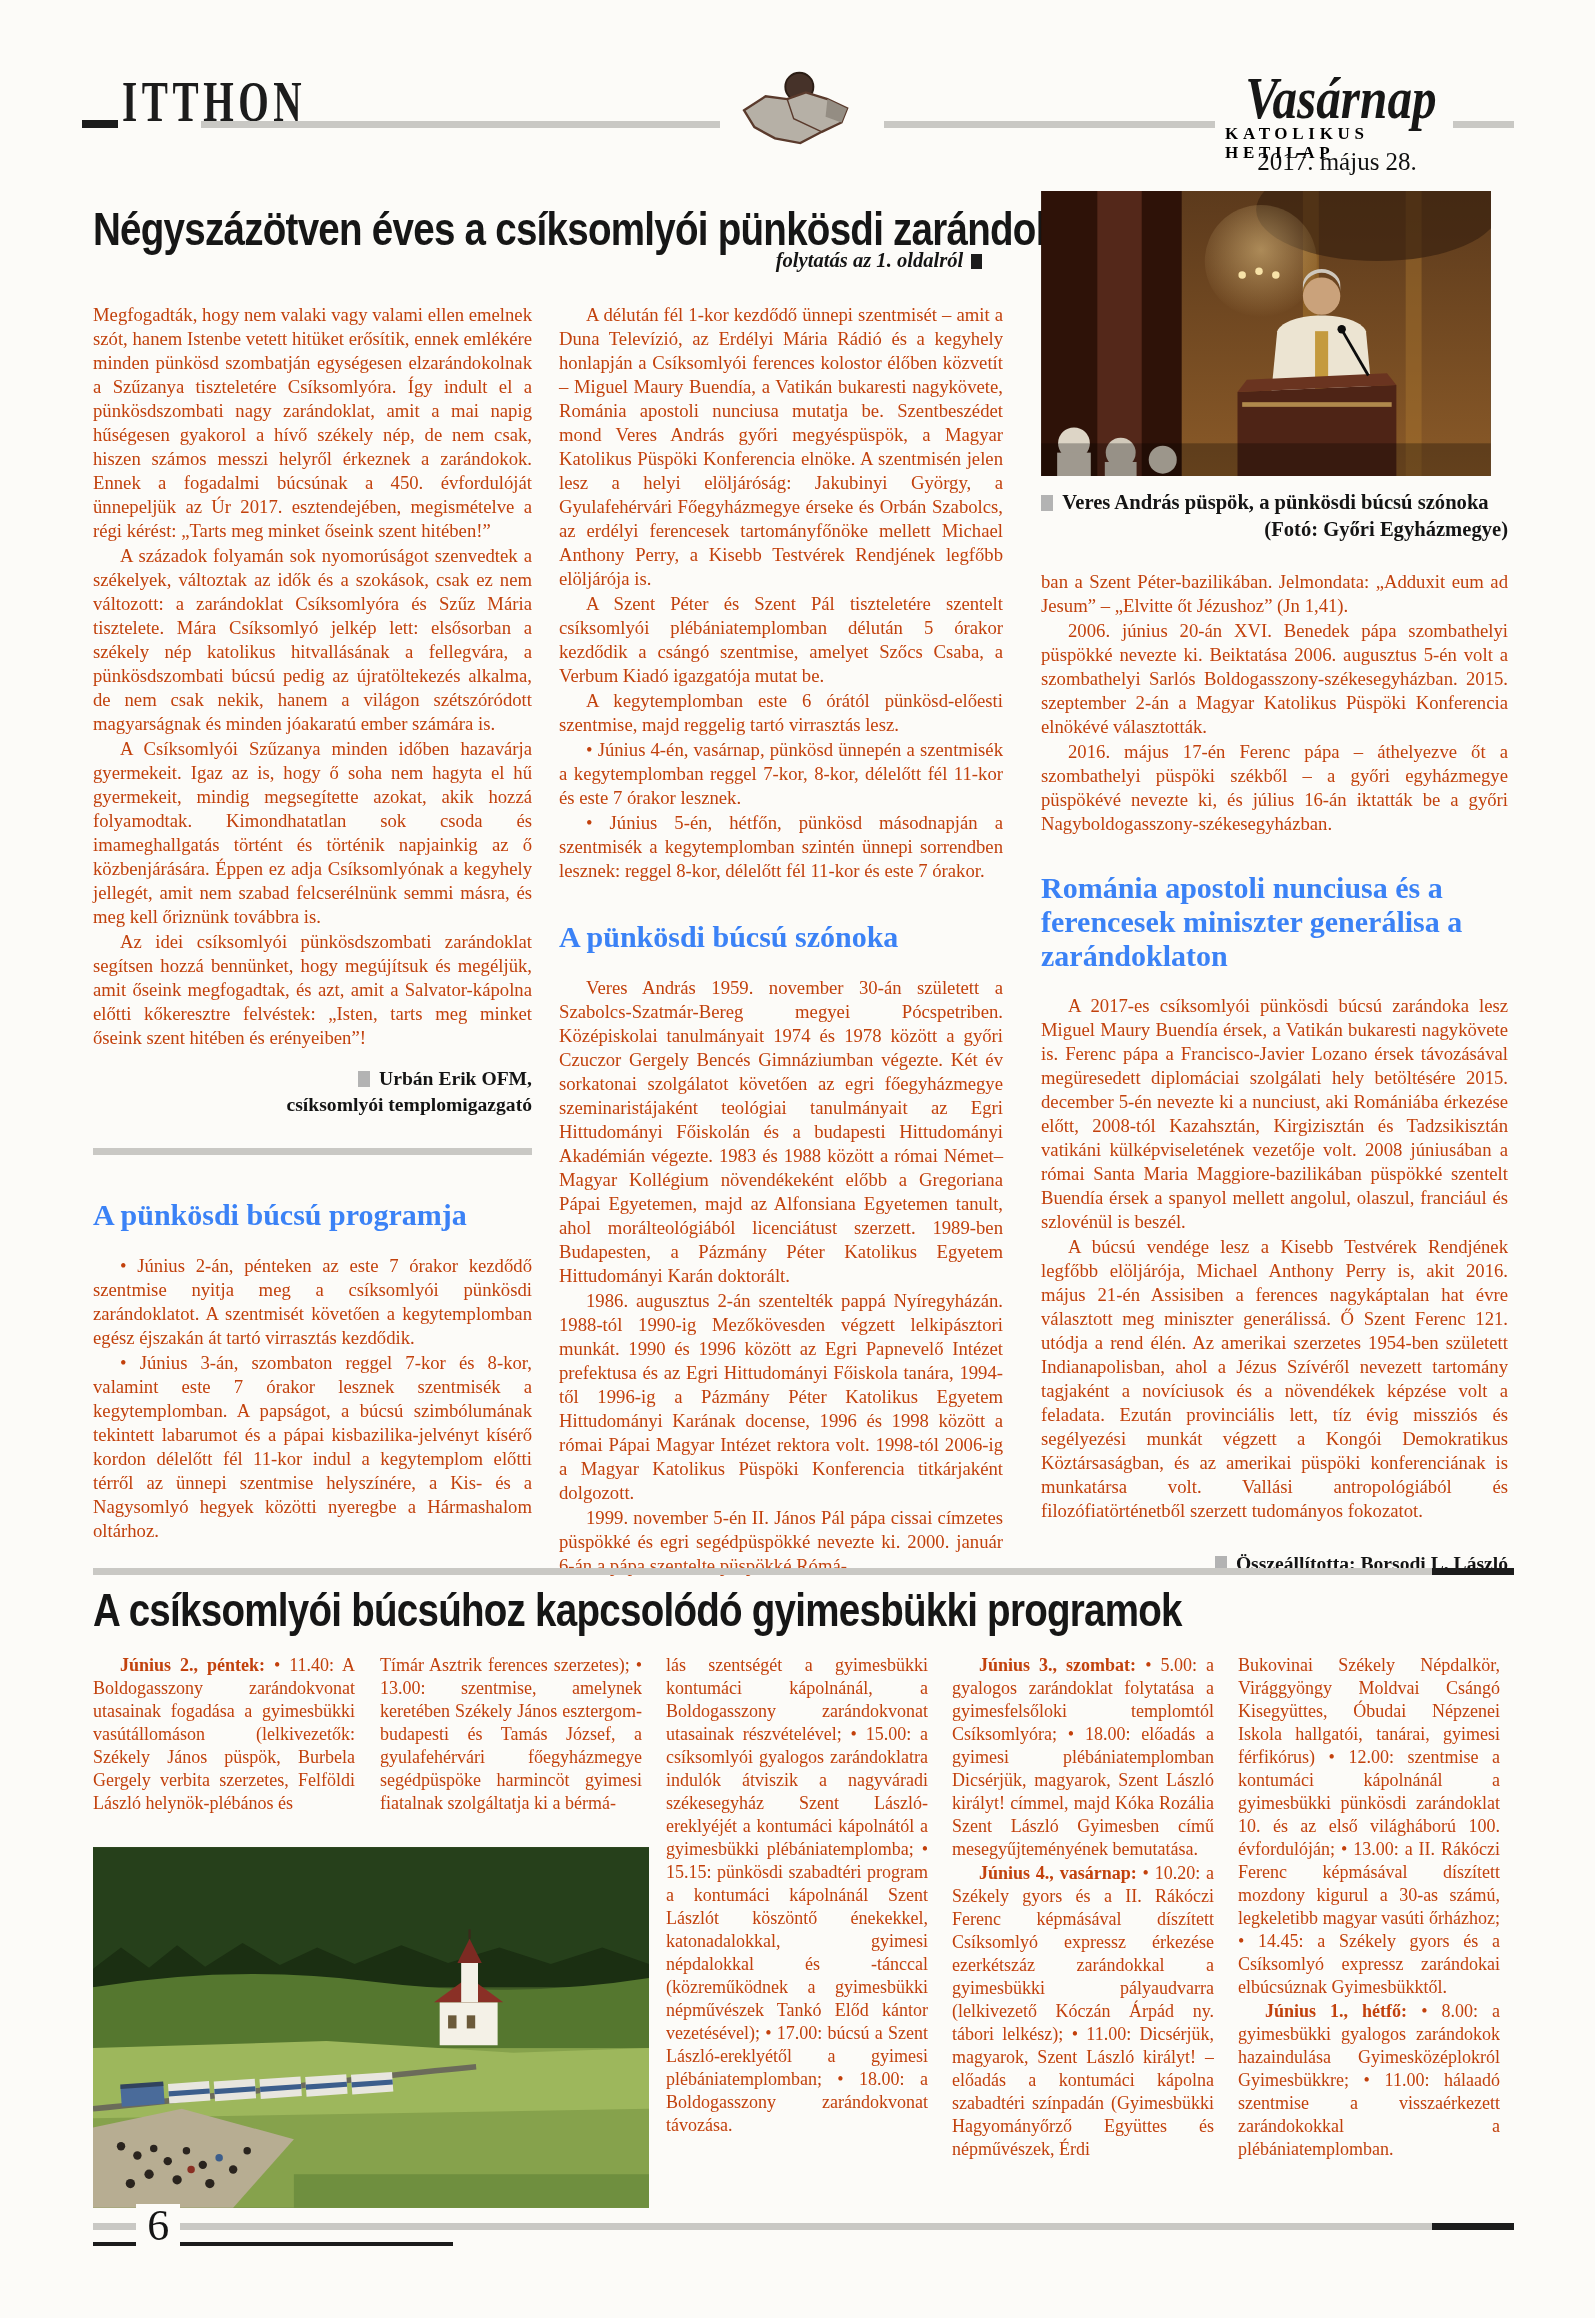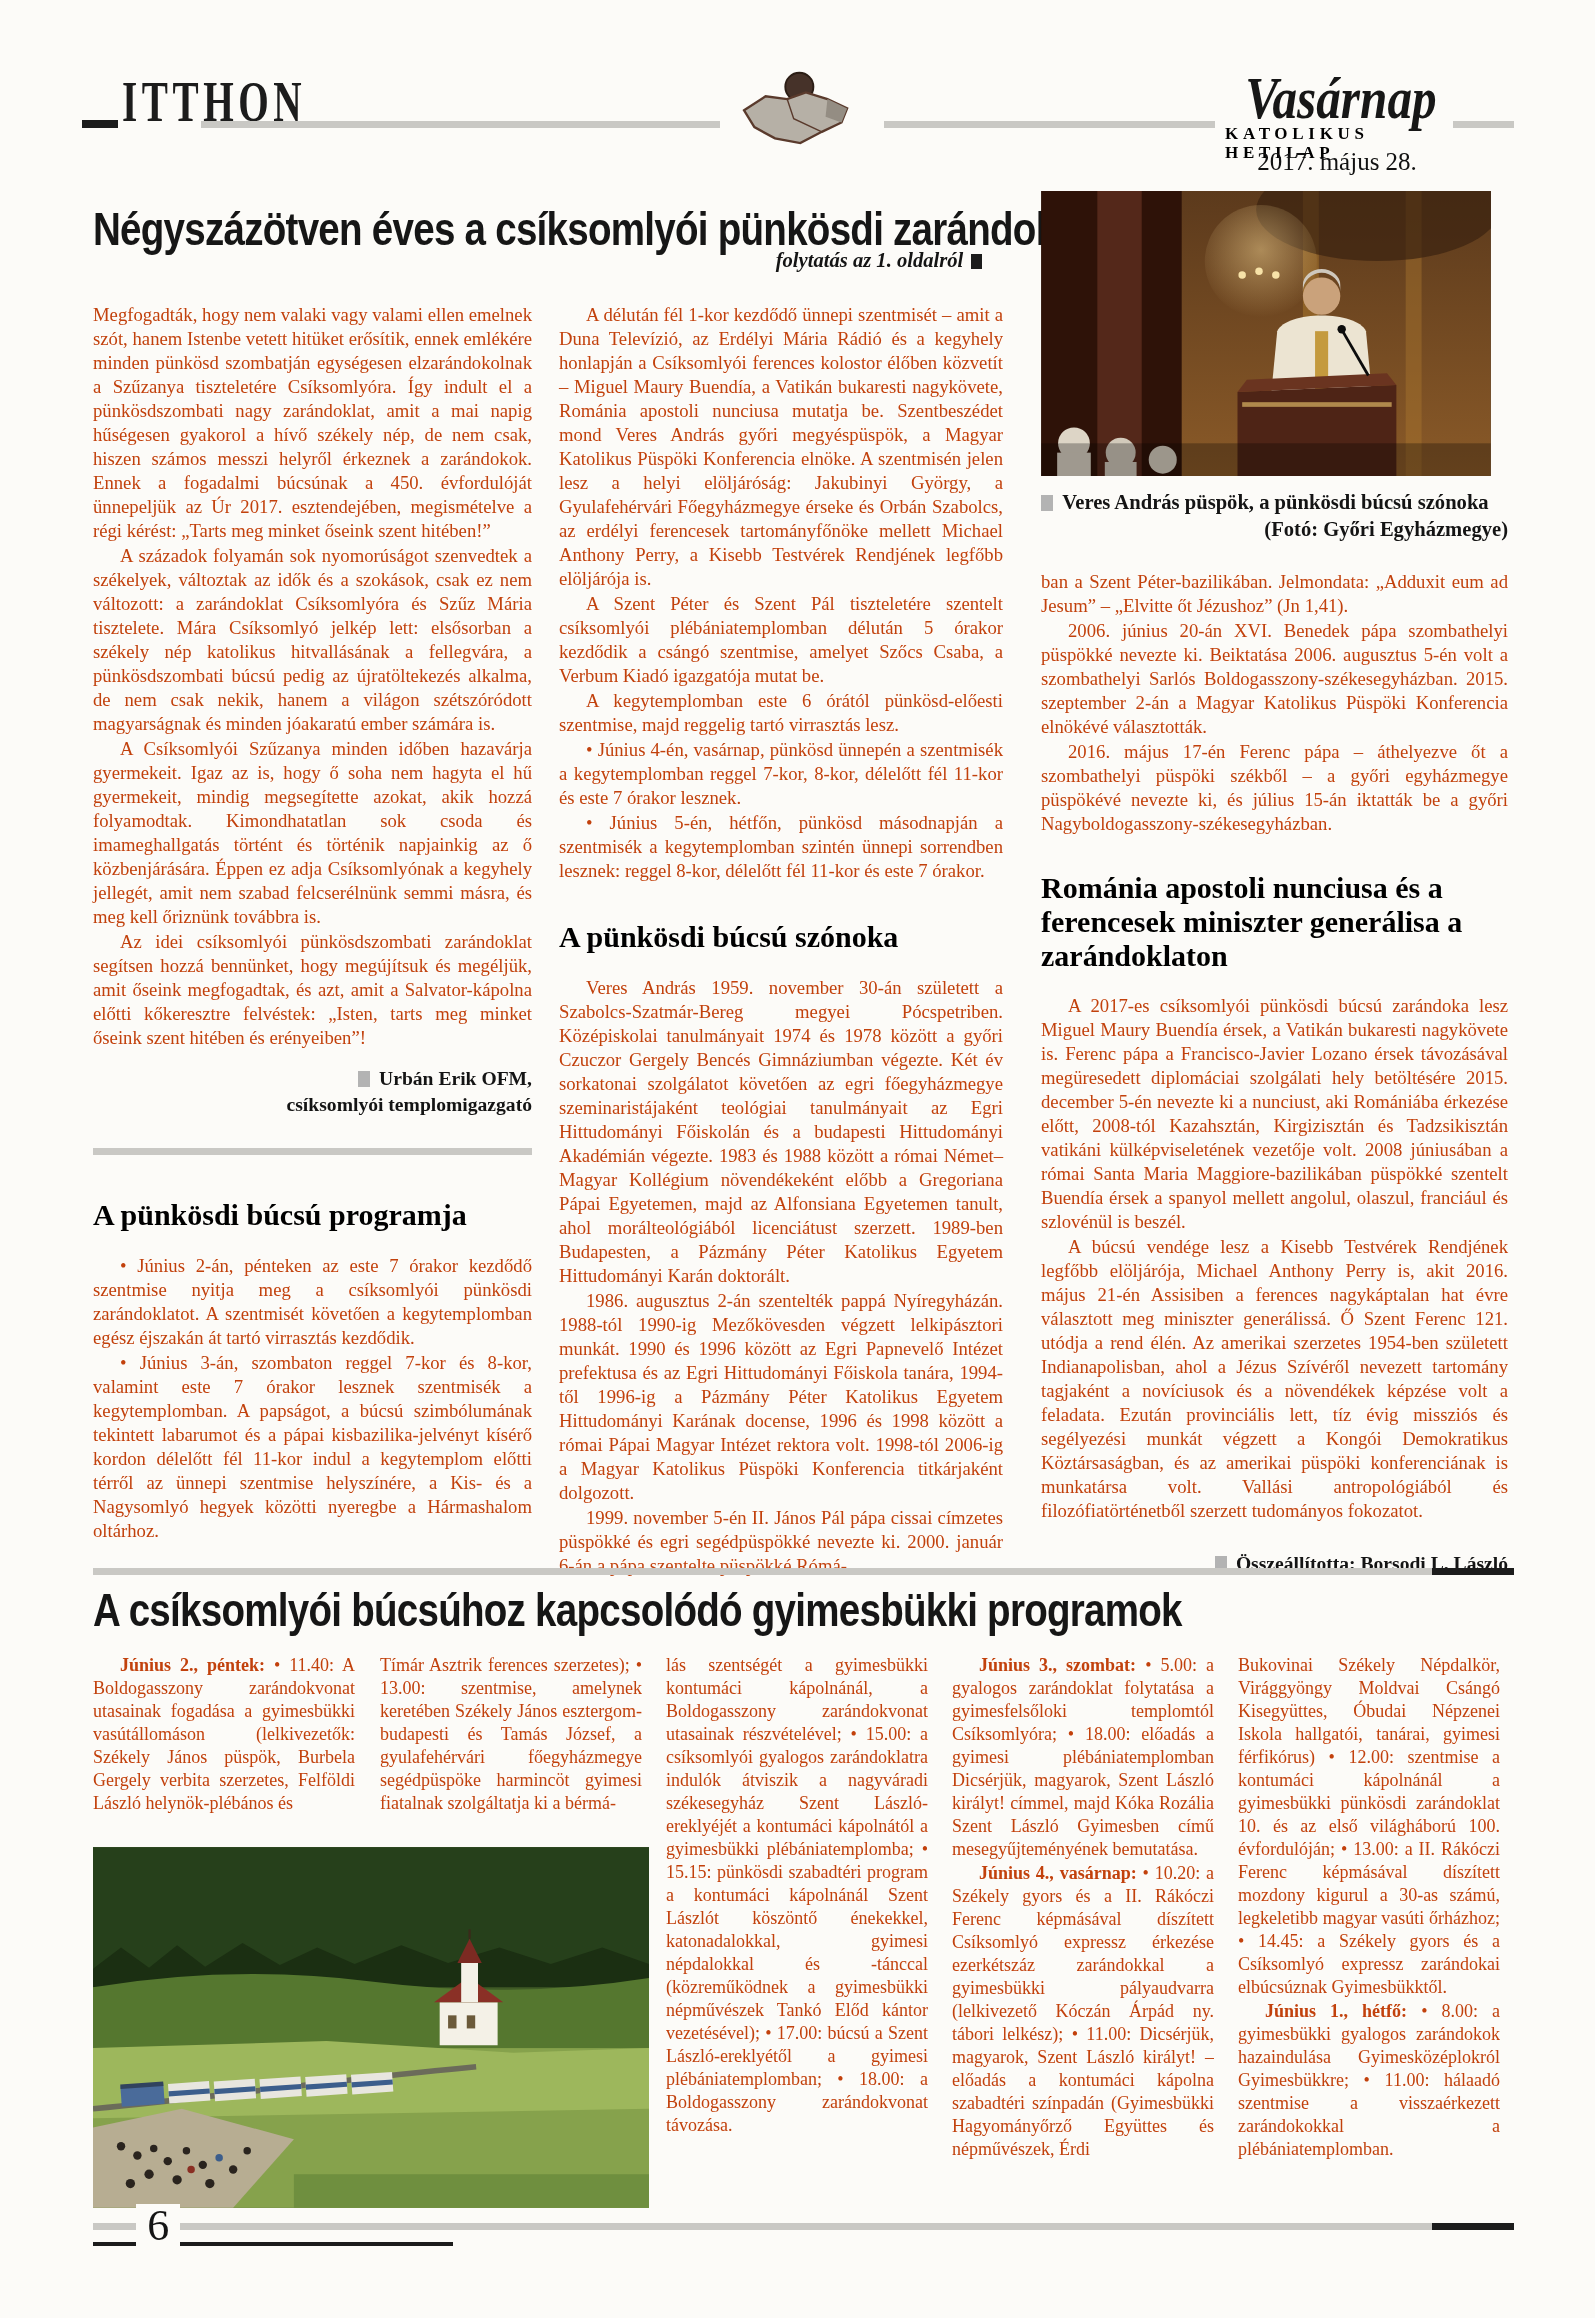--- a/index.html
+++ b/index.html
@@ -3,21 +3,21 @@
 <meta charset="utf-8">
 <style>
   html,body{margin:0;padding:0;background:#e8e6e1;}
   .page{position:relative;width:1595px;height:2319px;background:#fcfbf8;margin:0 auto;
         font-family:"Liberation Serif",serif;color:#141414;overflow:hidden;}
   .abs{position:absolute;}
   .para{margin:0 0 0.9px 0;text-align:justify;font:400 18.7px/24px "Liberation Serif",serif;color:#c2410c;}
   .para.ind{text-indent:27px;}
   .para b{font-weight:700;}
   .botcol .para{font:400 18px/23px "Liberation Serif",serif;}
-  .subhead{font:700 30px/34px "Liberation Serif",serif;margin:0;color:#000000;}
+  .subhead{font:700 30px/34px "Liberation Serif",serif;margin:0;color:#3b82f6;}
   .bigtitle{font:700 47px/49px "Liberation Sans",sans-serif;letter-spacing:-0.9px;
             transform:scaleX(.82);transform-origin:0 50%;white-space:nowrap;color:#161616;margin:0;}
   .byline{font:700 19.6px/26px "Liberation Serif",serif;text-align:right;margin:0;}
   .caption{font:700 20.6px/27px "Liberation Serif",serif;margin:0;}
   .sq{display:inline-block;width:12px;height:16px;background:#b3b3b3;vertical-align:-1.9px;margin-right:9.3px;}
   .sqdark{display:inline-block;width:11.2px;height:15px;background:#1c1c1c;vertical-align:-1.9px;margin-left:7.5px;}
   .ruleGray{background:#c9c8c4;height:7px;}
   .masthead-section{font:700 56px/56px "Liberation Serif",serif;letter-spacing:6.5px;
        transform:scaleX(.70);transform-origin:0 50%;white-space:nowrap;color:#1c1c1c;margin:0;}
   .logo-main{font:700 italic 60px/56px "Liberation Serif",serif;transform:scaleX(.82);
@@ -135,21 +135,21 @@
       <rect x="0" y="540" width="962" height="70" fill="#000" opacity=".28"></rect>
     </svg>
     <p class="caption" style="margin-top:13px;">
       <span class="sq"></span><span>Veres András püspök, a pünkösdi búcsú szónoka</span><br>
       <span style="display:block;text-align:right;">(Fotó: Győri Egyházmegye)</span>
     </p>
     <div style="height:27px;"></div>
     <div>
         <p class="para">ban a Szent Péter-bazilikában. Jelmondata: „Adduxit eum ad Jesum” – „Elvitte őt Jézushoz” (Jn 1,41).</p>
         <p class="para ind">2006. június 20-án XVI. Benedek pápa szombathelyi püspökké nevezte ki. Beiktatása 2006. augusztus 5-én volt a szombathelyi Sarlós Boldogasszony-székesegyházban. 2015. szeptember 2-án a Magyar Katolikus Püspöki Konferencia elnökévé választották.</p>
-        <p class="para ind">2016. május 17-én Ferenc pápa – áthelyezve őt a szombathelyi püspöki székből – a győri egyházmegye püspökévé nevezte ki, és július 15-án iktatták be a győri Nagyboldogasszony-székesegyházban.</p>
+        <p class="para ind">2016. május 17-én Ferenc pápa – áthelyezve őt a szombathelyi püspöki székből – a győri egyházmegye püspökévé nevezte ki, és július 16-án iktatták be a győri Nagyboldogasszony-székesegyházban.</p>
       </div>
     <h3 class="subhead" style="margin:35px 0 21.5px 0;">Románia apostoli nunciusa és a ferencesek miniszter generálisa a zarándoklaton</h3>
     <div>
         <p class="para ind">A 2017-es csíksomlyói pünkösdi búcsú zarándoka lesz Miguel Maury Buendía érsek, a Vatikán bukaresti nagykövete is. Ferenc pápa a Francisco-Javier Lozano érsek távozásával megüresedett diplomáciai szolgálati hely betöltésére 2015. december 5-én nevezte ki a nunciust, aki Romániába érkezése előtt, 2008-tól Kazahsztán, Kirgizisztán és Tadzsikisztán vatikáni külképviseletének vezetője volt. 2008 júniusában a római Santa Maria Maggiore-bazilikában püspökké szentelt Buendía érsek a spanyol mellett angolul, olaszul, franciául és szlovénül is beszél.</p>
         <p class="para ind">A búcsú vendége lesz a Kisebb Testvérek Rendjének legfőbb elöljárója, Michael Anthony Perry is, akit 2016. május 21-én Assisiben a ferences nagykáptalan hat évre választott meg miniszter generálissá. Ő Szent Ferenc 121. utódja a rend élén. Az amerikai szerzetes 1954-ben született Indianapolisban, ahol a Jézus Szívéről nevezett tartomány tagjaként a novíciusok és a növendékek képzése volt a feladata. Ezután provinciális lett, tíz évig missziós és segélyezési munkát végzett a Kongói Demokratikus Köztársaságban, és az amerikai püspöki konferenciának is munkatársa volt. Vallási antropológiából és filozófiatörténetből szerzett tudományos fokozatot.</p>
       </div>
     <p class="byline" style="margin-top:28px;">
       <span class="sq"></span><span>Összeállította:  Borsodi L. László</span>
     </p>
   </div>

